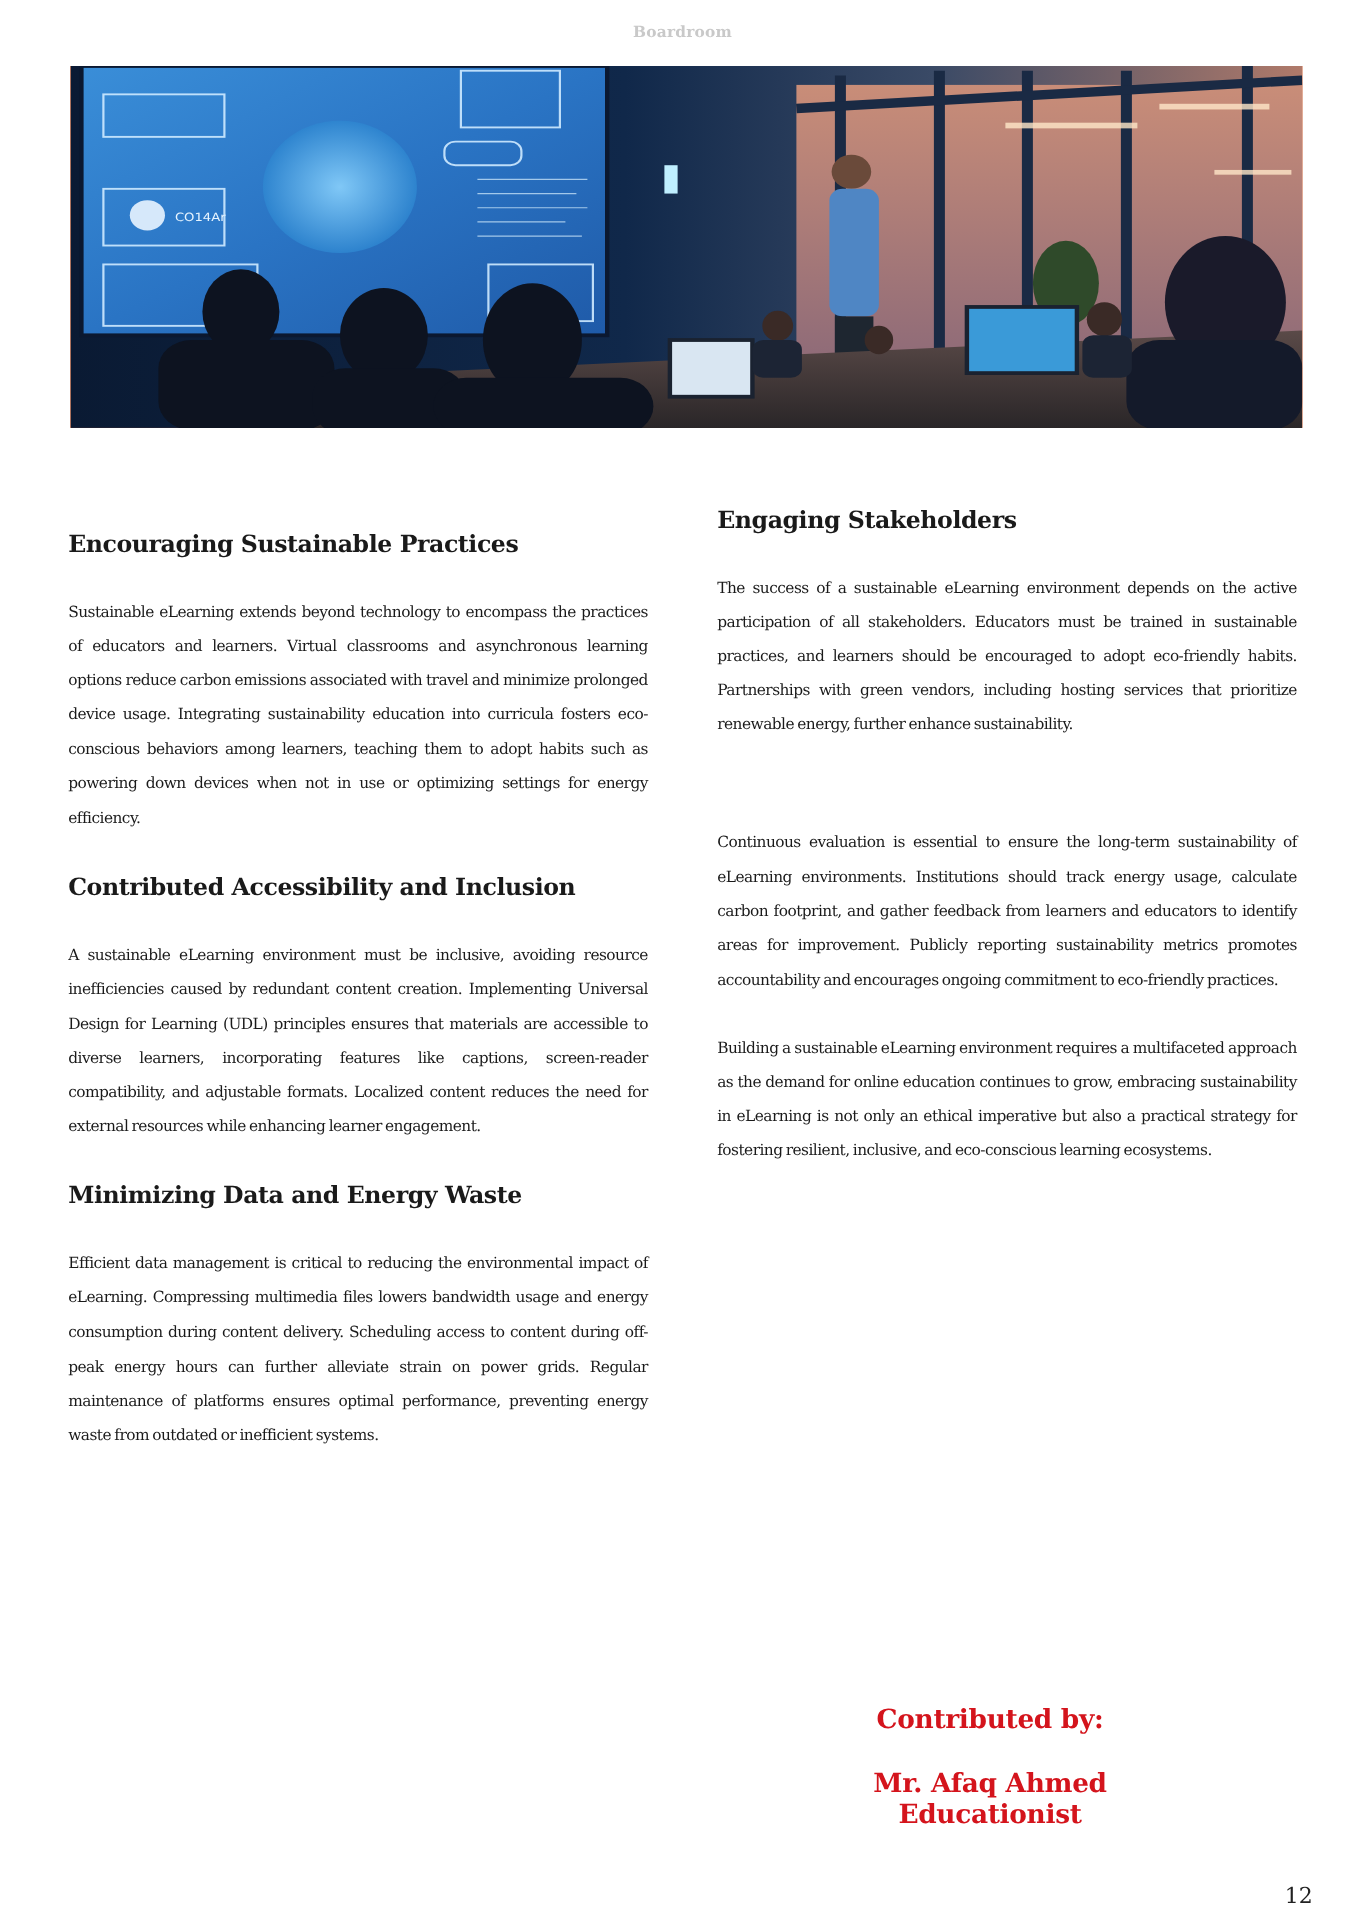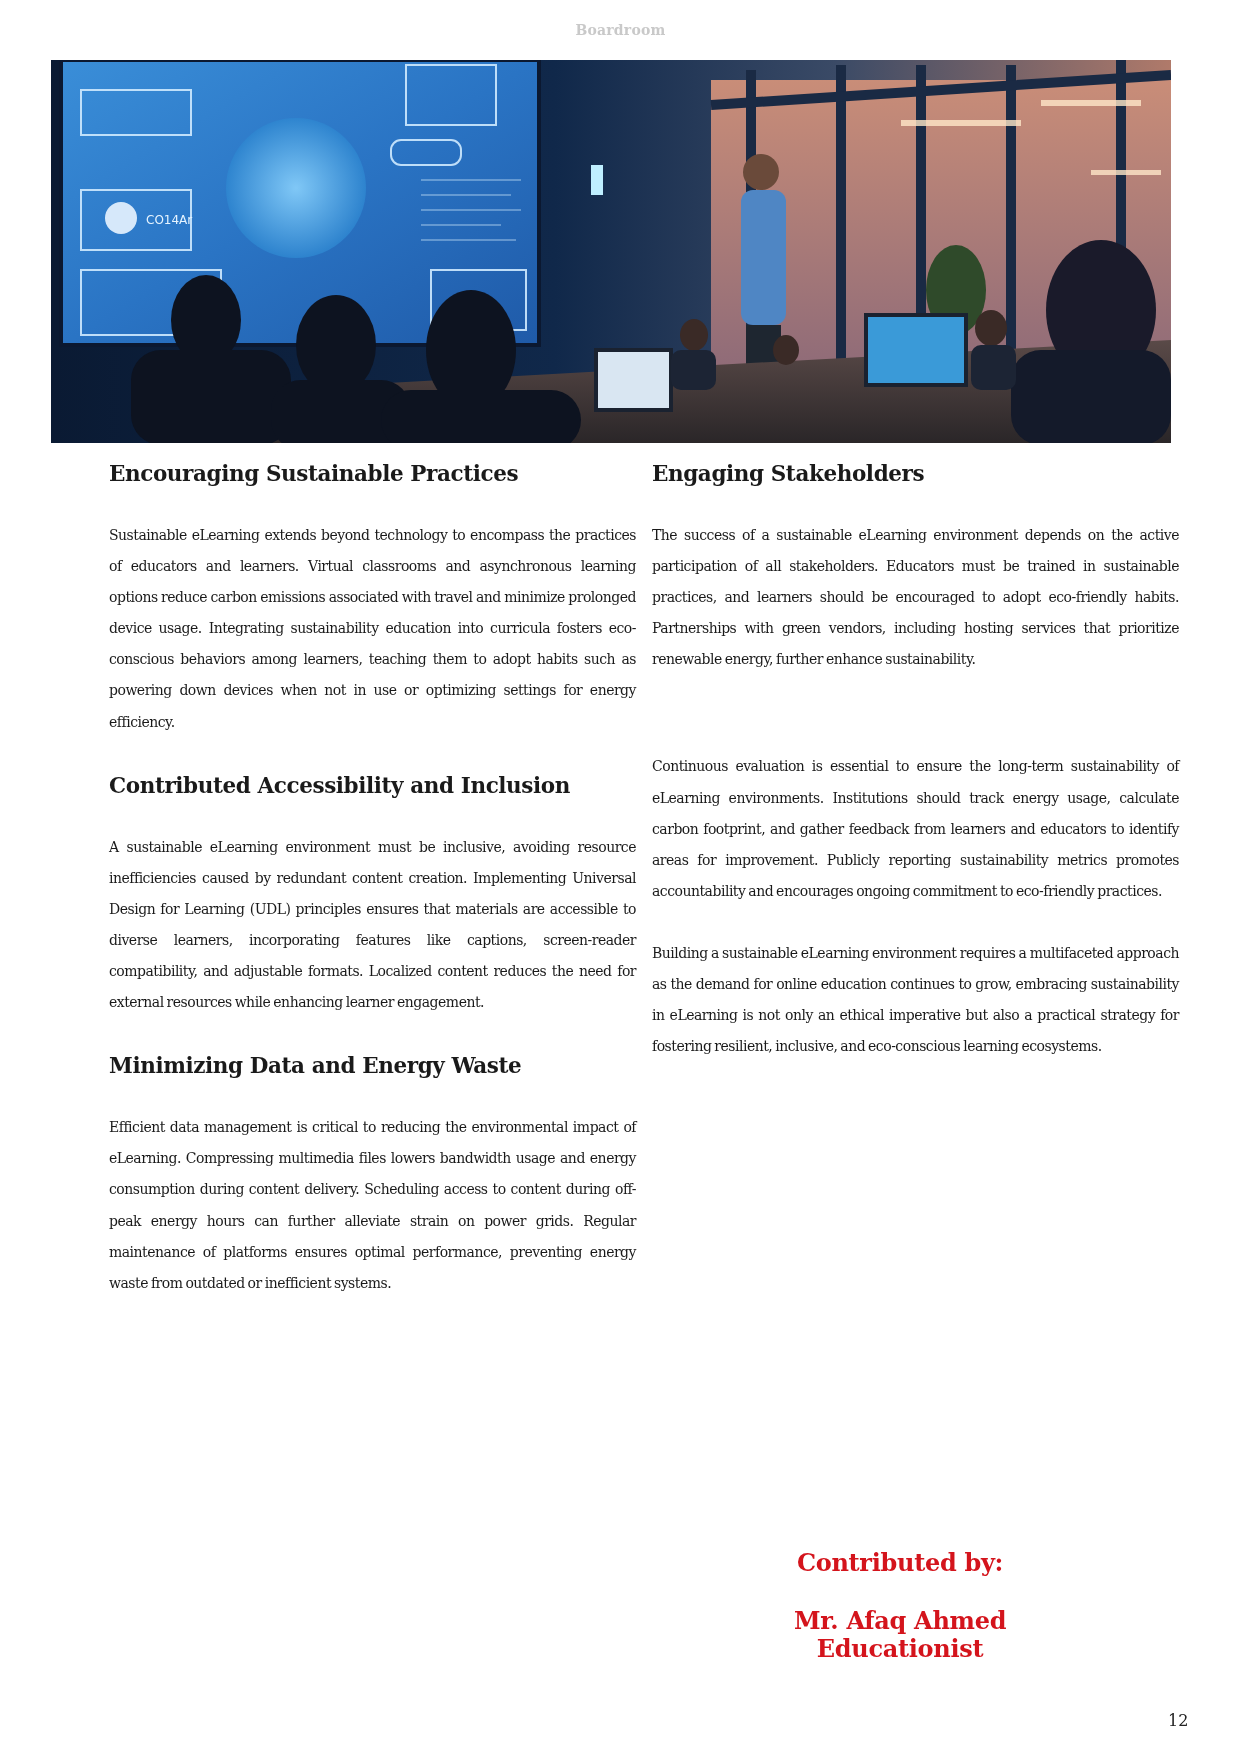--- a/index.html
+++ b/index.html
@@ -7,47 +7,47 @@
     width: 1241px; height: 1754px; position: relative; overflow: hidden;
     font-family: "DejaVu Serif", "Liberation Serif", serif;
     color: #1a1a1a;
   }
   .running-header {
     position: absolute; top: 22px; left: 0; width: 1241px; text-align: center;
     font-family: "DejaVu Serif", serif; font-weight: bold; font-size: 14px;
     color: #c9c9c9; letter-spacing: 0.2px;
   }
   .hero {
-    position: absolute; left: 51px; top: 60px; width: 1120px; height: 383px;
+    position: absolute; left: 64px; top: 60px; width: 1120px; height: 329px;
     overflow: hidden; background: #c2410c;
   }
   .hero svg { display: block; width: 100%; height: 100%; }
 
   .col { position: absolute; width: 527px; }
-  .col-left { left: 62px; top: 458px; margin-left: 47px; }
+  .col-left { left: 62px; top: 480px; }
   .col-right { left: 652px; top: 458px; }
 
   .heading {
     font-family: "DejaVu Serif", serif; font-weight: bold; font-size: 21.5px;
     line-height: 31px; margin: 0; color: #1a1a1a; letter-spacing: -0.4px;
   }
   .para {
     font-family: "DejaVu Serif", serif; font-size: 14px; line-height: 31.1px;
     text-align: justify; margin: 0; color: #1a1a1a; letter-spacing: -0.5px;
     word-spacing: -1px;
   }
   .gap-h { height: 31px; }
 
   .credit {
     position: absolute; left: 740px; width: 320px; text-align: center;
     color: #d4141c; font-family: "DejaVu Serif", serif; font-weight: bold;
     font-size: 24px; letter-spacing: -0.3px;
   }
   .page-num {
-    position: absolute; left: 1168px; top: 1711px; font-size: 16px;
+    position: absolute; left: 1168px; top: 1711px; font-size: 20px;
     color: #222; font-family: "DejaVu Serif", serif;
   }
 </style>
 </head>
 <body>
 
 <div class="running-header">Boardroom</div>
 
 <div class="hero">
   <svg viewBox="0 0 1120 383" preserveAspectRatio="none">

